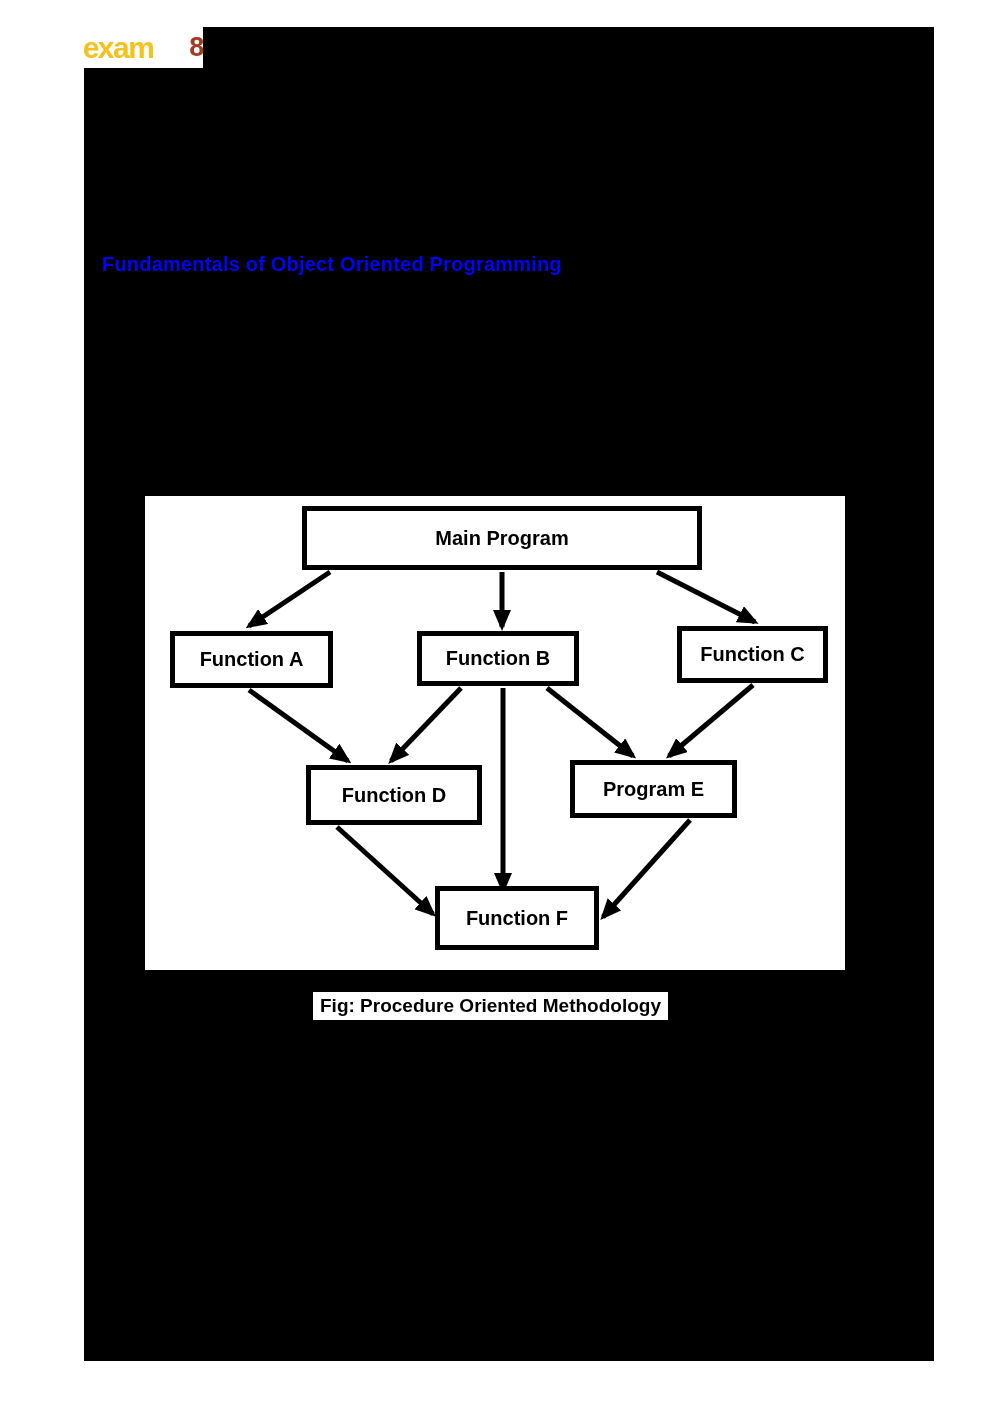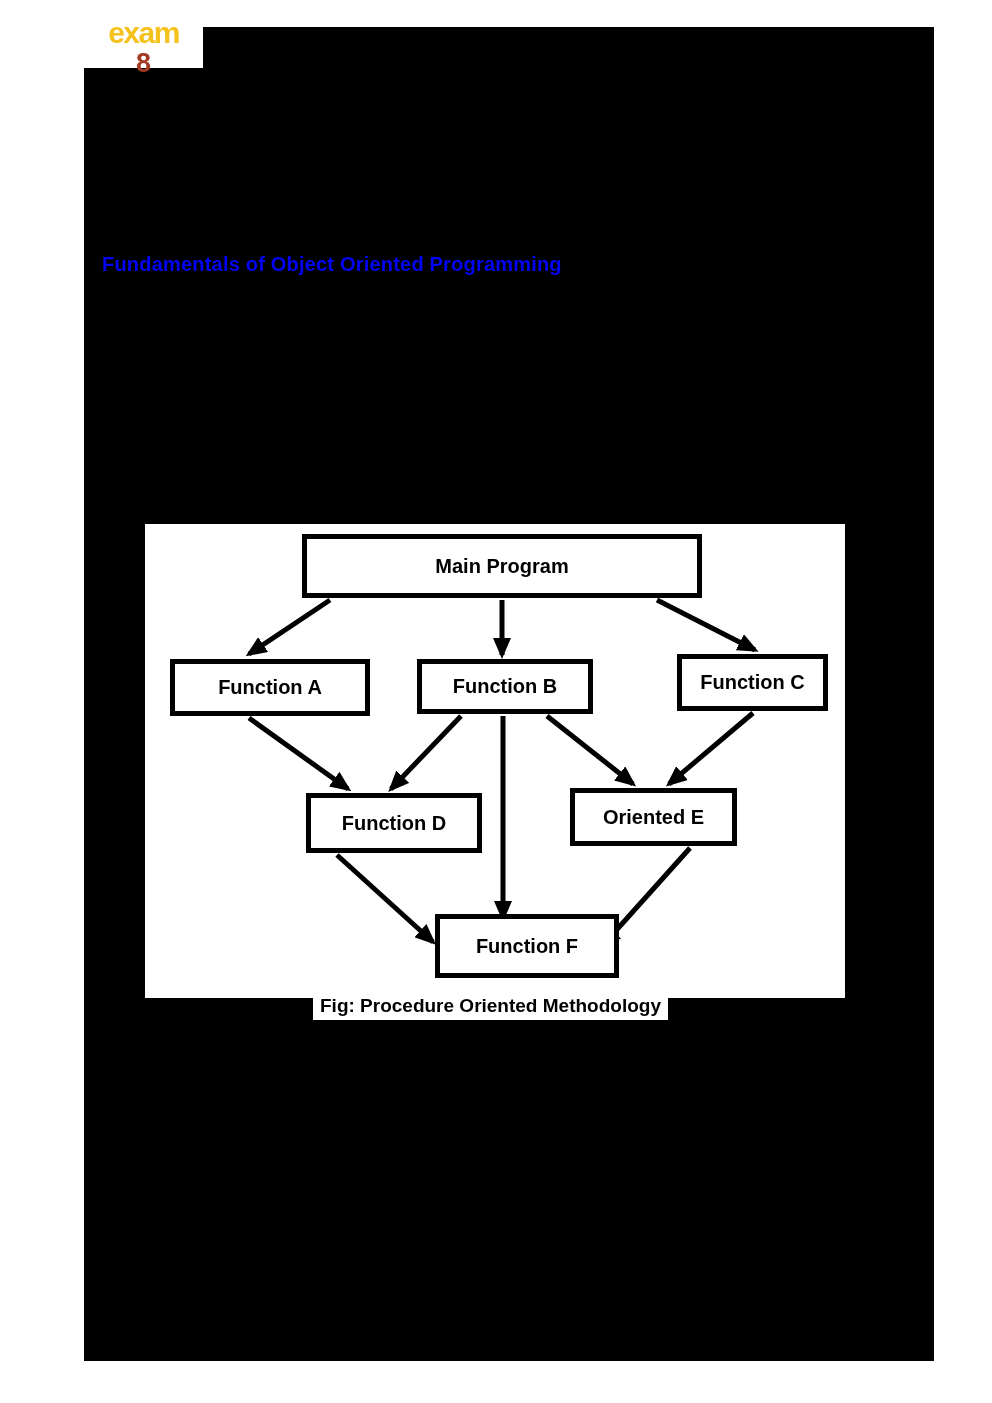--- a/index.html
+++ b/index.html
@@ -10,36 +10,36 @@
     position:relative;
     overflow:hidden;
   }
   .black-overlay{
     position:absolute;left:84px;top:27px;width:850px;height:1334px;
     background:#000000;
   }
   .logo{
     position:absolute;left:84px;top:27px;width:119px;height:41px;
     background:#ffffff;
-    display:flex;align-items:center;justify-content:center;gap:1px;flex-direction:column;
+    display:flex;align-items:center;justify-content:center;gap:18px;
   }
   .logo-word{
     font-size:30px;font-weight:bold;letter-spacing:-1.5px;line-height:1;
   }
   .logo-digit{
     font-size:27px;font-weight:bold;line-height:1;
   }
   .pencil{display:block;}
   .heading{
     position:absolute;left:102px;top:253px;
     font-size:20px;font-weight:bold;letter-spacing:0.2px;
     white-space:nowrap;
   }
   .figure-panel{
-    position:absolute;left:145px;top:524px;width:700px;height:474px;
+    position:absolute;left:145px;top:496px;width:700px;height:474px;
     background:#ffffff;
   }
   .edge-layer{
     position:absolute;left:0;top:0;width:700px;height:474px;
   }
   .edge-layer line{
     stroke:#000000;stroke-width:5;
   }
   .node{
     position:absolute;box-sizing:border-box;
@@ -91,21 +91,21 @@
         <line x1="316" y1="192" x2="246" y2="265" marker-end="url(#ah)"></line>
         <line x1="358" y1="192" x2="358" y2="394" marker-end="url(#ah)"></line>
         <line x1="402" y1="192" x2="488" y2="260" marker-end="url(#ah)"></line>
         <line x1="608" y1="189" x2="524" y2="260" marker-end="url(#ah)"></line>
         <line x1="192" y1="331" x2="288" y2="418" marker-end="url(#ah)"></line>
         <line x1="545" y1="324" x2="458" y2="421" marker-end="url(#ah)"></line>
       </g>
   </svg>
 
 <div class="node" style="left: 157px; top: 10px; width: 400px; height: 64px;">Main Program</div>
-    <div class="node" style="left: 25px; top: 135px; width: 200px; height: 57px;">Function A</div>
-    <div class="node" style="left: 272px; top: 135px; width: 176px; height: 55px;">Function B</div>
+    <div class="node" style="left: 25px; top: 135px; width: 163px; height: 57px;">Function A</div>
+    <div class="node" style="left: 272px; top: 135px; width: 162px; height: 55px;">Function B</div>
     <div class="node" style="left: 532px; top: 130px; width: 151px; height: 57px;">Function C</div>
     <div class="node" style="left: 137px; top: 269px; width: 176px; height: 60px; margin-left: 24px;">Function D</div>
-    <div class="node" style="left: 425px; top: 264px; width: 167px; height: 58px;">Oriented E</div>
-    <div class="node" style="left: 290px; top: 390px; width: 184px; height: 64px; text-align: right;">Function F</div>
+    <div class="node" style="left: 425px; top: 264px; width: 167px; height: 58px;">Program E</div>
+    <div class="node" style="left: 290px; top: 390px; width: 164px; height: 64px; text-align: right;">Function F</div>
   </div>
 
 <div class="caption">Fig: Procedure Oriented Methodology</div>
 
 </body></html>

